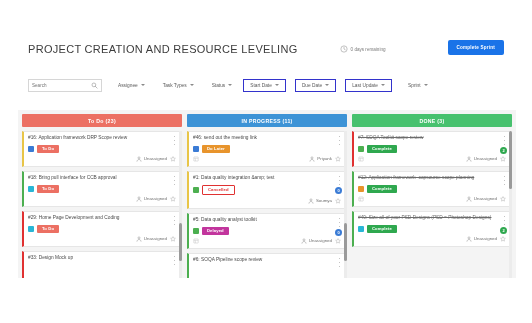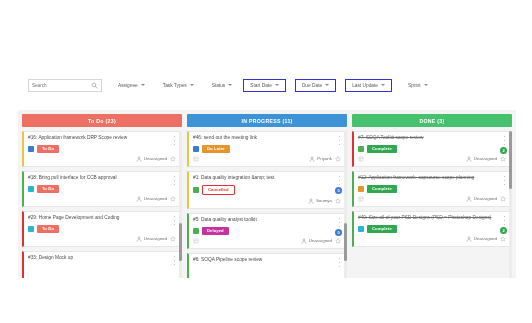--- a/index.html
+++ b/index.html
@@ -196,20 +196,33 @@
   .scroll-thumb {
     position: absolute; right: 0px; width: 3px;
     background: #9a9a9a; border-radius: 2px;
   }
 </style>
 </head>
 <body>
 
 <div class="page">
 
+  <div class="header">
+    <div class="page-title">PROJECT CREATION AND RESOURCE LEVELING</div>
+
+    <div class="sprint-remaining">
+      <svg class="clock-icon" viewBox="0 0 16 16">
+        <circle cx="8" cy="8" r="6.3" fill="none" stroke="#9a9a9a" stroke-width="1.2"></circle>
+        <path d="M8 4.4V8l2.6 1.6" fill="none" stroke="#9a9a9a" stroke-width="1.2" stroke-linecap="round"></path>
+      </svg>
+      <span>0 days remaining</span>
+    </div>
+
+    <button class="complete-sprint-btn">Complete Sprint</button>
+  </div>
 
   <div class="filterbar">
     <div class="search-box">
       <input type="text" placeholder="Search" style="">
       <svg class="search-icon" viewBox="0 0 16 16">
         <circle cx="6.6" cy="6.6" r="4.3" fill="none" stroke="#8a8a8a" stroke-width="1.3"></circle>
         <path d="M9.9 9.9L14 14" stroke="#8a8a8a" stroke-width="1.3" stroke-linecap="round"></path>
       </svg>
     </div>
 

